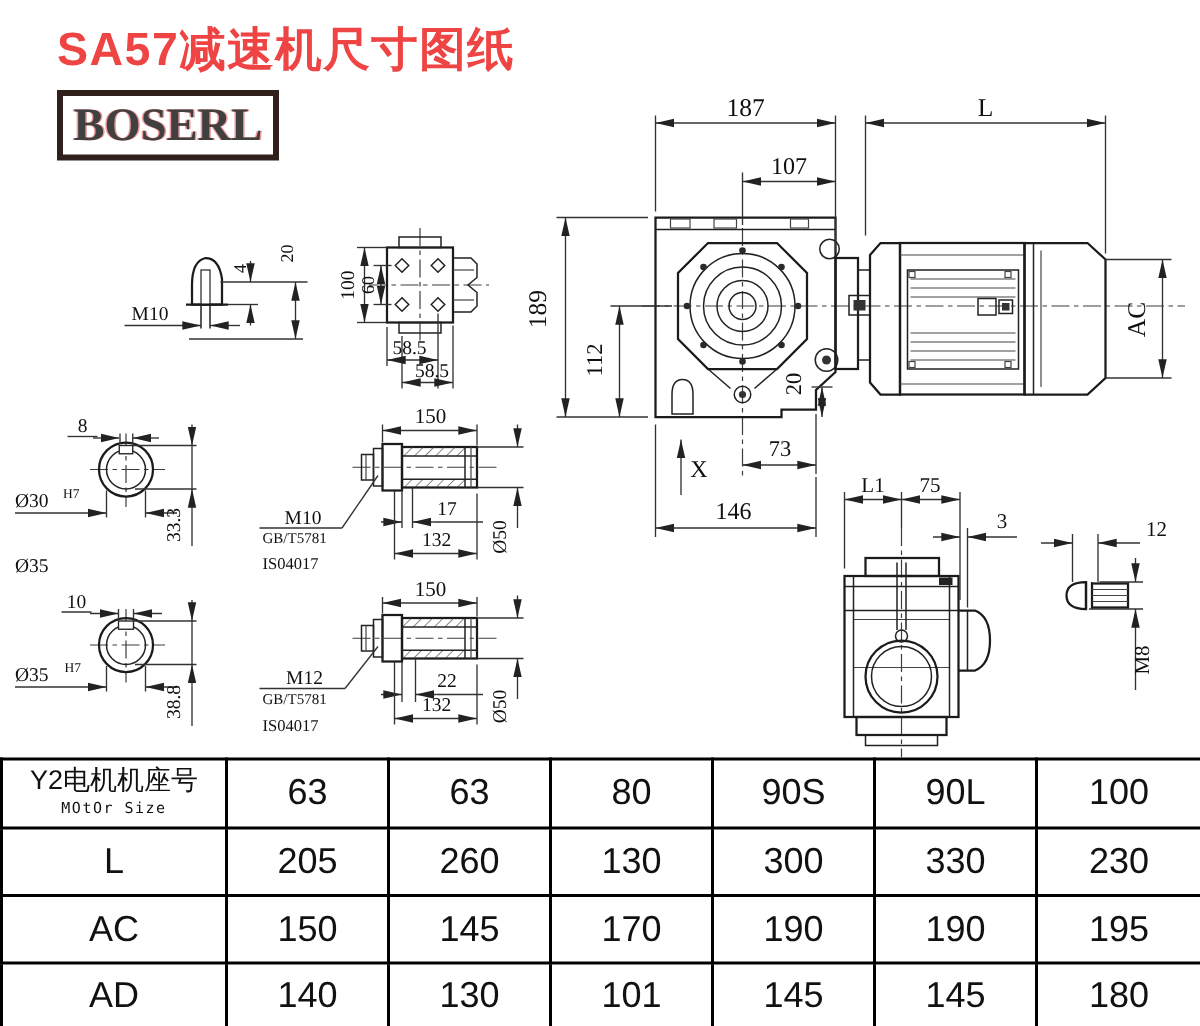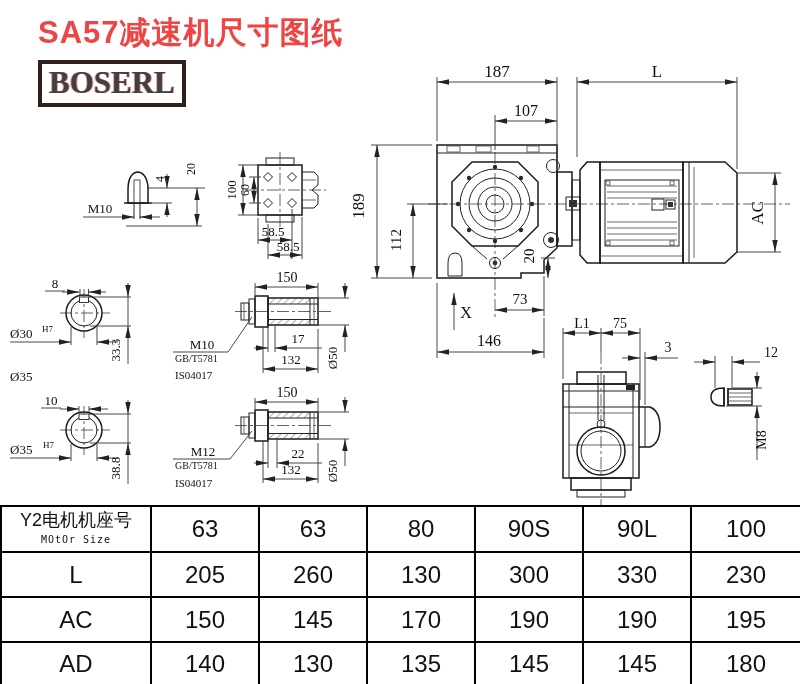--- a/index.html
+++ b/index.html
@@ -427,20 +427,20 @@
         <td>145</td>
         <td>170</td>
         <td>190</td>
         <td>190</td>
         <td>195</td>
       </tr>
       <tr style="height:43px">
         <td>AD</td>
         <td>140</td>
         <td>130</td>
-        <td>135</td>
+        <td>101</td>
         <td>145</td>
         <td>145</td>
         <td>180</td>
       </tr>
     </tbody>
   </table>
 </div>
 
 </body></html>

